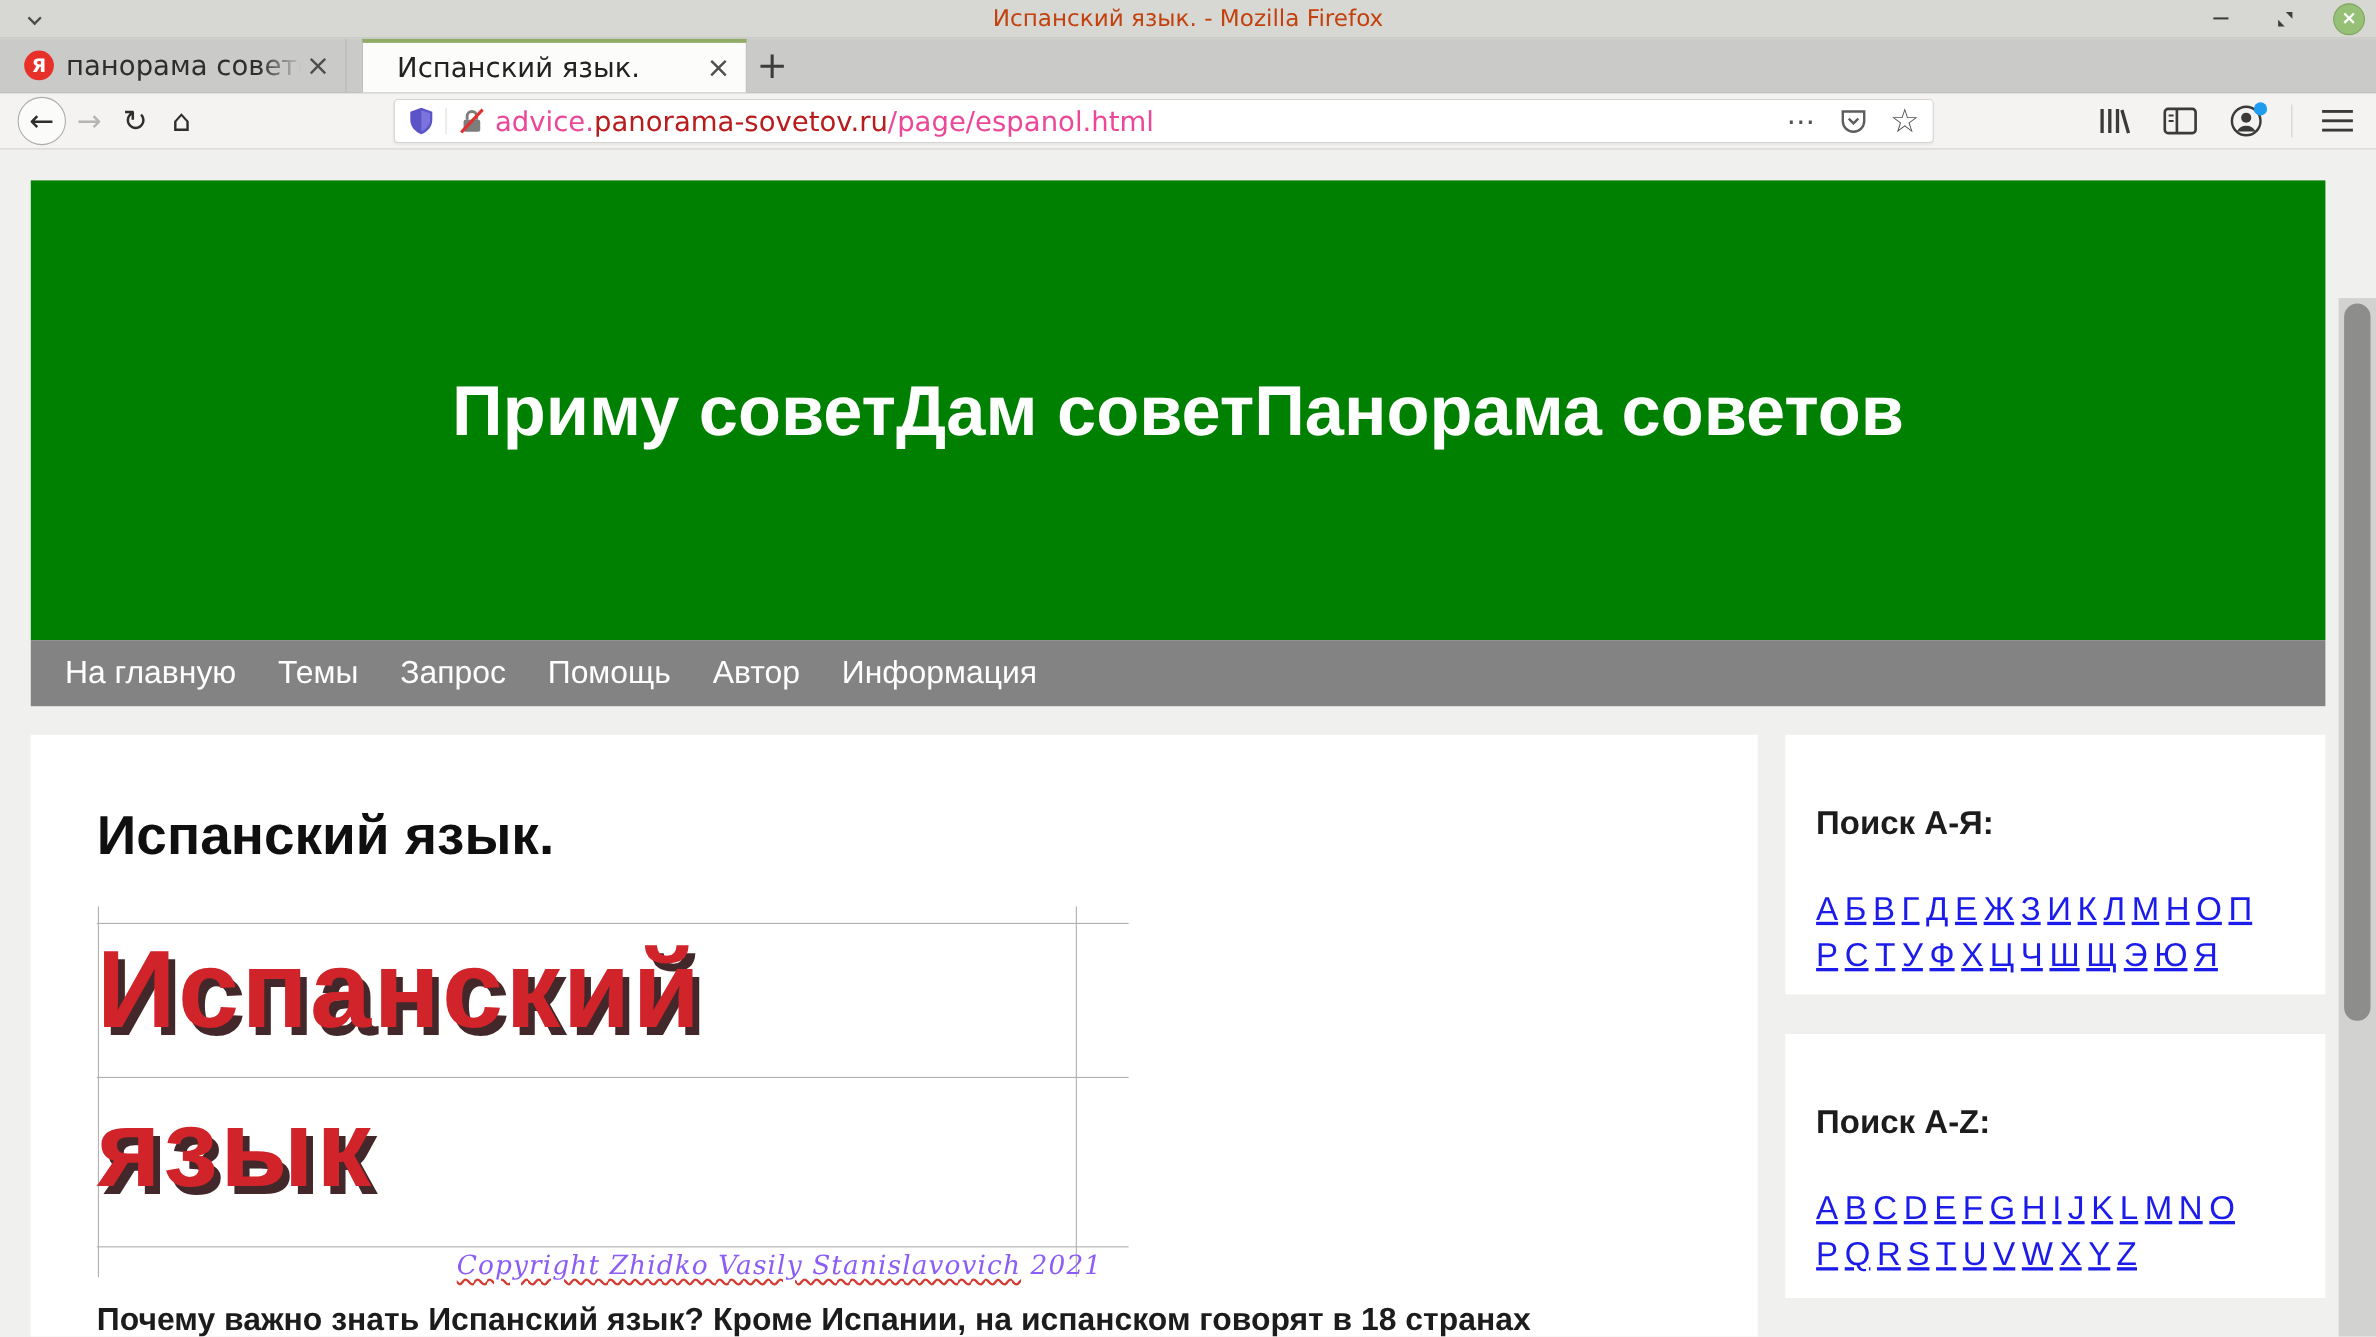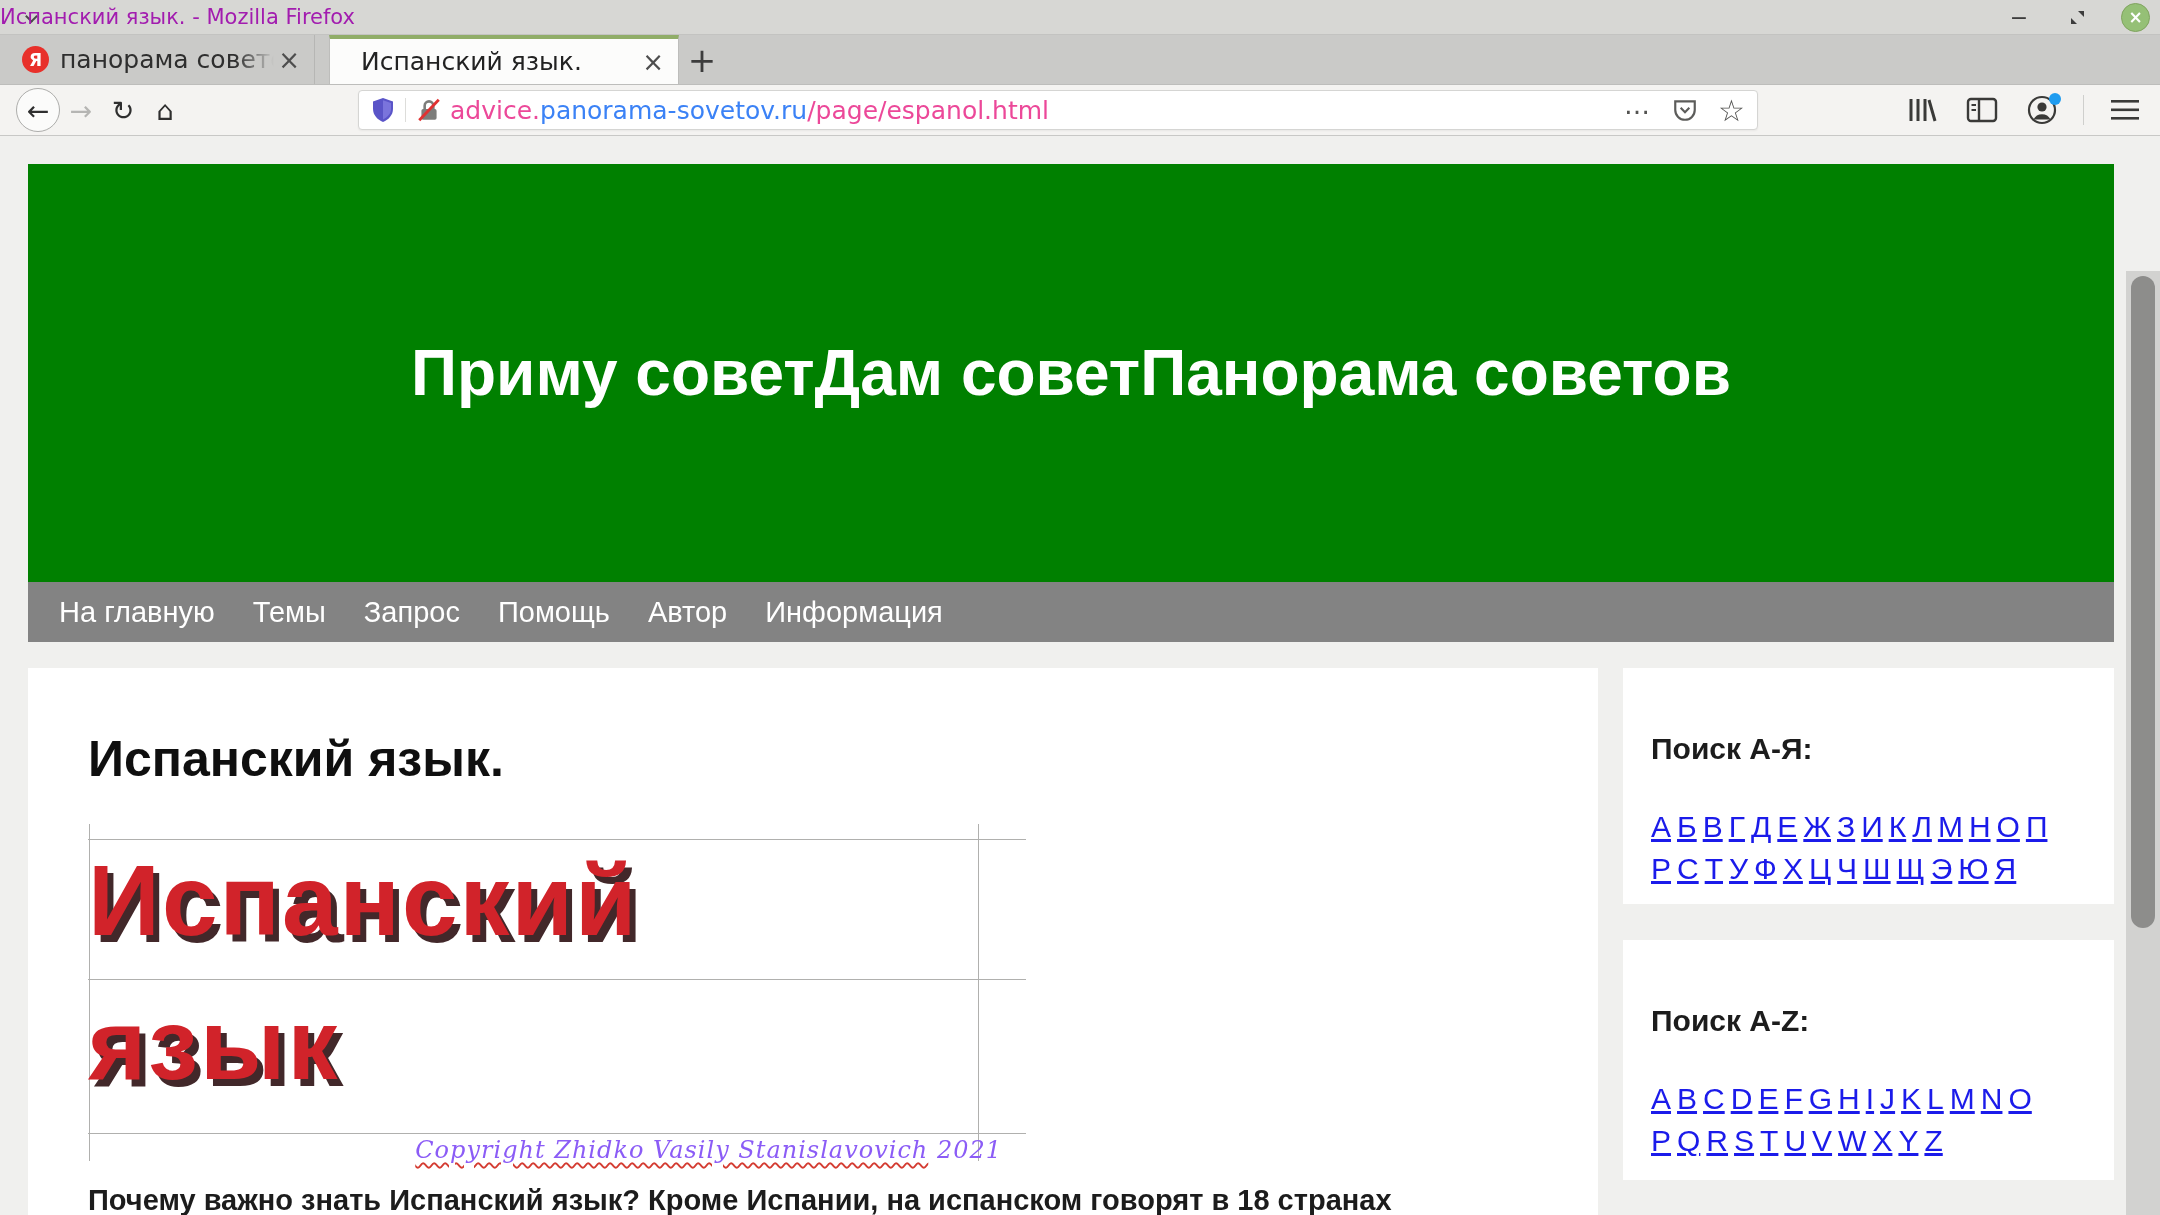--- a/index.html
+++ b/index.html
@@ -7,21 +7,21 @@
     width:2160px;height:1215px;overflow:hidden;position:relative;
     background:#f0f0ee;font-family:"DejaVu Sans",sans-serif;
     -webkit-font-smoothing:antialiased;
   }
   
   .titlebar{height:34px;background:#d7d7d4;border-bottom:1px solid #c3c3c1;
     display:flex;align-items:center;position:relative}
   .tb-chevron{position:absolute;left:26px;top:11px;width:11px;height:11px;cursor:pointer}
   .tb-chevron::before{content:"";position:absolute;left:1px;top:1px;width:7px;height:7px;
     border-right:2px solid #4a4a4a;border-bottom:2px solid #4a4a4a;transform:rotate(45deg)}
-  .tb-title{position:absolute;left:0;right:0;font-size:21px;color:#a21caf}
+  .tb-title{position:absolute;left:0;right:0;text-align:center;font-size:21px;color:#c2410c}
   .tb-controls{position:absolute;right:10px;top:0;height:34px;display:flex;align-items:center;gap:30px}
   .tb-btn{width:28px;height:28px;display:flex;align-items:center;justify-content:center;
     font-size:22px;color:#3c3c3c;cursor:pointer}
   .tb-close{width:27px;height:27px;border-radius:50%;background:#95c076;border:1px solid #80a45f;
     color:#fff;font-size:17px;font-weight:700;display:flex;align-items:center;justify-content:center}
   
   .tabbar{height:49px;background:#cacac8;display:flex;align-items:stretch;padding-left:8px;
     border-bottom:1px solid #bdbdbb}
   .tab{display:flex;align-items:center;cursor:pointer;box-sizing:border-box}
   .tab-inactive{width:307px;border-right:1px solid #b6b6b4;padding:0 10px 0 14px}
@@ -43,21 +43,21 @@
     justify-content:center;font-size:27px;color:#2e2e2e;cursor:pointer;flex:none}
   .btn-back{border:1px solid #adadab;background:#fbfbfa}
   .btn-fwd{color:#b5b5b3}
   .spacer-flex{width:172px;flex:none}
   .urlbar{flex:none;width:1400px;height:40px;background:#fff;border:1px solid #d5d5d3;
     border-radius:4px;display:flex;align-items:center;padding:0 12px;box-sizing:border-box;
     box-shadow:0 1px 2px rgba(0,0,0,.05);cursor:text}
   .url-sep{width:1px;height:24px;background:#ddddda;margin:0 10px;flex:none}
   .url-text{font-size:25px;white-space:nowrap;margin-left:8px}
   .url-dim{color:#ec4899}
-  .url-host{color:#3b82f6}
+  .url-host{color:#b91c1c}
   .url-right{margin-left:auto;display:flex;align-items:center;gap:20px}
   .mini-icon{display:flex;align-items:center;justify-content:center;cursor:pointer;color:#535351}
   .dots{font-size:26px;letter-spacing:2px;color:#535351;line-height:0;padding-bottom:10px}
   .chrome-right{margin-left:auto;display:flex;align-items:center;gap:22px}
   .chrome-icon{width:38px;height:38px;display:flex;align-items:center;justify-content:center;
     cursor:pointer;position:relative}
   .chrome-sep{width:1px;height:30px;background:#cfcfcd}
   .noti-dot{position:absolute;top:2px;right:0;width:12px;height:12px;border-radius:50%;background:#1f9cf0}
   
   .viewport{position:relative;width:2160px;height:1080px;background:#f0f0ee;overflow:hidden}

